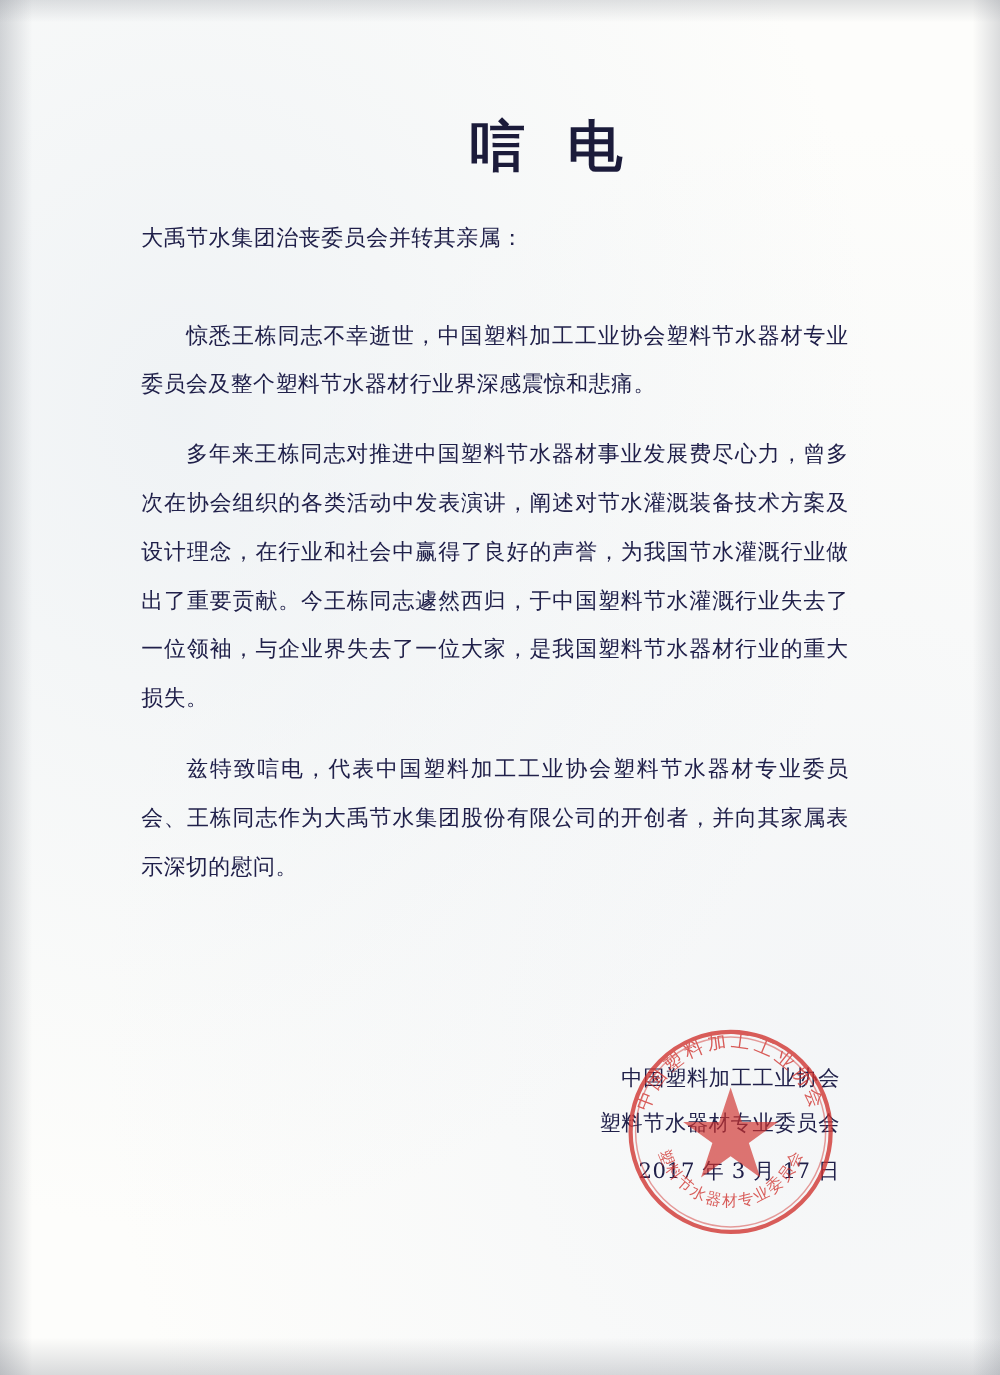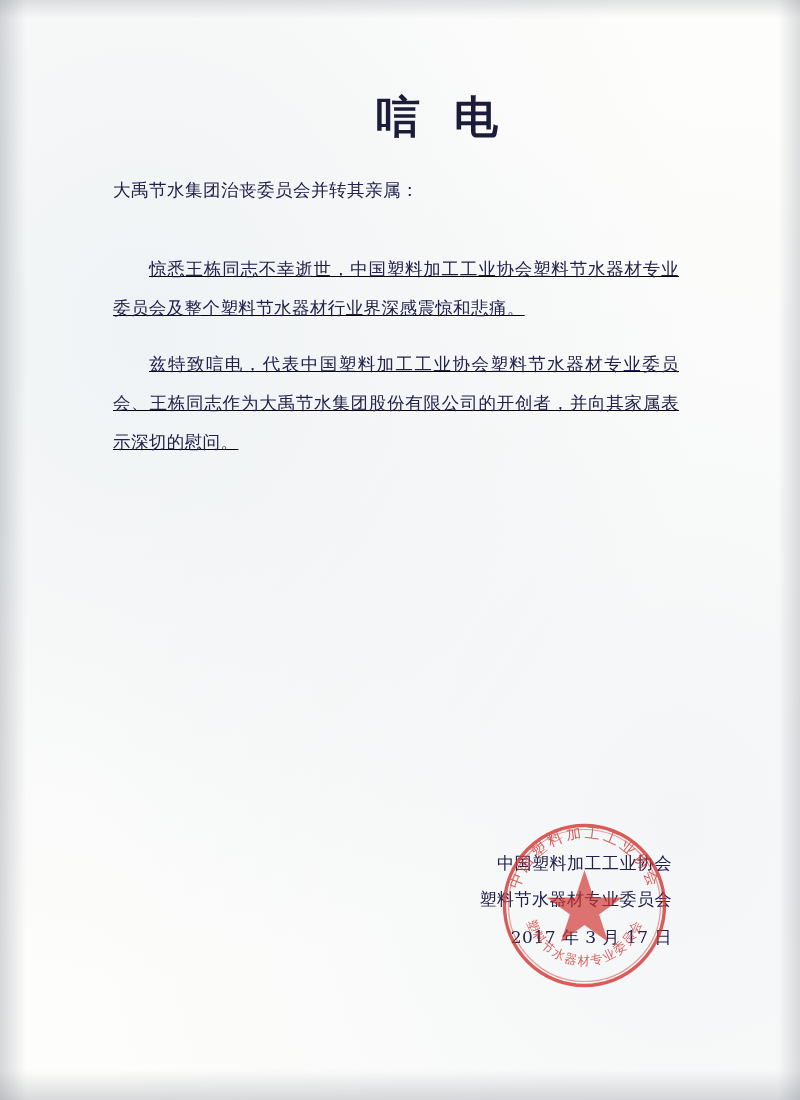--- a/index.html
+++ b/index.html
@@ -80,21 +80,20 @@
     top: 178px;
     font-size: 17.5px;
     color: #20204a;
     letter-spacing: 0.5px;
   }
   .paragraphs {
     position: absolute;
     left: 113px;
     top: 232px;
     width: 566px;
-    text-decoration: underline;
   }
   .para {
     font-size: 17.5px;
     line-height: 39px;
     color: #20204a;
     text-indent: 36px;
     text-align: justify;
     margin-bottom: 8px;
     letter-spacing: 0.4px;
   }
@@ -132,20 +131,21 @@
   <div class="scan-tint"></div>
 
   <div class="doc-body">
 
     <div class="title">唁电</div>
 
     <div class="salutation">大禹节水集团治丧委员会并转其亲属：</div>
 
     <div class="paragraphs">
       <p class="para">惊悉王栋同志不幸逝世，中国塑料加工工业协会塑料节水器材专业委员会及整个塑料节水器材行业界深感震惊和悲痛。</p>
+      <p class="para">多年来王栋同志对推进中国塑料节水器材事业发展费尽心力，曾多次在协会组织的各类活动中发表演讲，阐述对节水灌溉装备技术方案及设计理念，在行业和社会中赢得了良好的声誉，为我国节水灌溉行业做出了重要贡献。今王栋同志遽然西归，于中国塑料节水灌溉行业失去了一位领袖，与企业界失去了一位大家，是我国塑料节水器材行业的重大损失。</p>
       <p class="para">兹特致唁电，代表中国塑料加工工业协会塑料节水器材专业委员会、王栋同志作为大禹节水集团股份有限公司的开创者，并向其家属表示深切的慰问。</p>
     </div>
 
     <div class="signature">
       <span class="sig-line">中国塑料加工工业协会</span>
       <span class="sig-line">塑料节水器材专业委员会</span>
       <span class="sig-date">2017 年 3 月 17 日</span>
     </div>
 
     <div class="seal">

